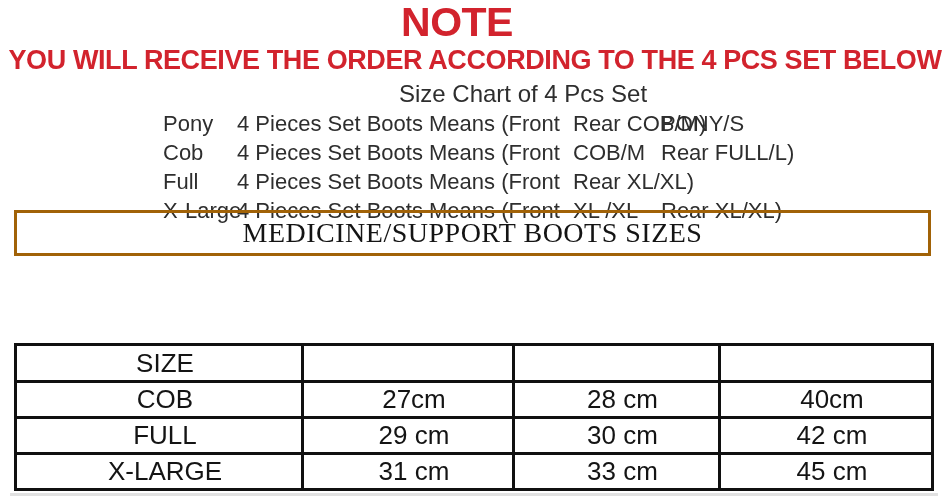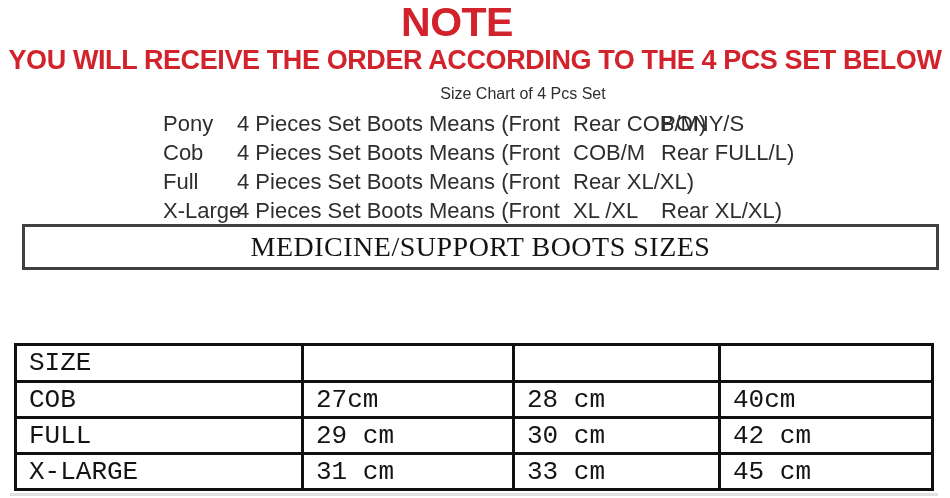--- a/index.html
+++ b/index.html
@@ -34,21 +34,21 @@
     color: #d2232d;
     line-height: 32px;
     white-space: nowrap;
   }
 
   
   .subtitle-wrap {
     position: absolute;
     top: 80px; left: 0; width: 100%;
     text-align: center;
-    font-size: 16px;
+    font-size: 24px;
     color: #2e2e2e;
     line-height: 27px;
   }
   .subtitle-wrap .shift { position: relative; left: 48px; white-space: nowrap; }
 
   
   .set-lines {
     position: absolute;
     top: 109px; left: 163px;
     color: #2e2e2e;
@@ -58,44 +58,44 @@
     display: grid;
     grid-template-columns: 74px 336px 88px auto;
     height: 29px;
     line-height: 29px;
     white-space: nowrap;
   }
 
   
   .medicine-box {
     position: absolute;
-    top: 224px; left: 14px;
+    top: 210px; left: 14px;
     width: 911px; height: 40px;
-    border: 3px solid #404040;
+    border: 3px solid #a16207;
     display: flex;
     align-items: center;
     justify-content: center;
     font-family: "Liberation Serif", serif;
     font-size: 28px;
     color: #141414;
     letter-spacing: 0.5px;
     white-space: nowrap;
-    margin-left: 8px;
   }
 
   
   .sizes-table {
     position: absolute;
     top: 343px; left: 14px;
     width: 917px;
     border-collapse: collapse;
-    font-family: Liberation Mono, monospace;
+    font-family: Liberation Sans, sans-serif;
     font-size: 26px;
     color: #141414;
     table-layout: fixed;
+    text-align: center;
   }
   .sizes-table td {
     border: 3px solid #101010;
     height: 33px;
     padding: 0 0 0 12px;
     white-space: nowrap;
     overflow: hidden;
   }
   .sizes-table tr.header-row td { height: 34px; }
   .sizes-table col.c1 { width: 287px; }

